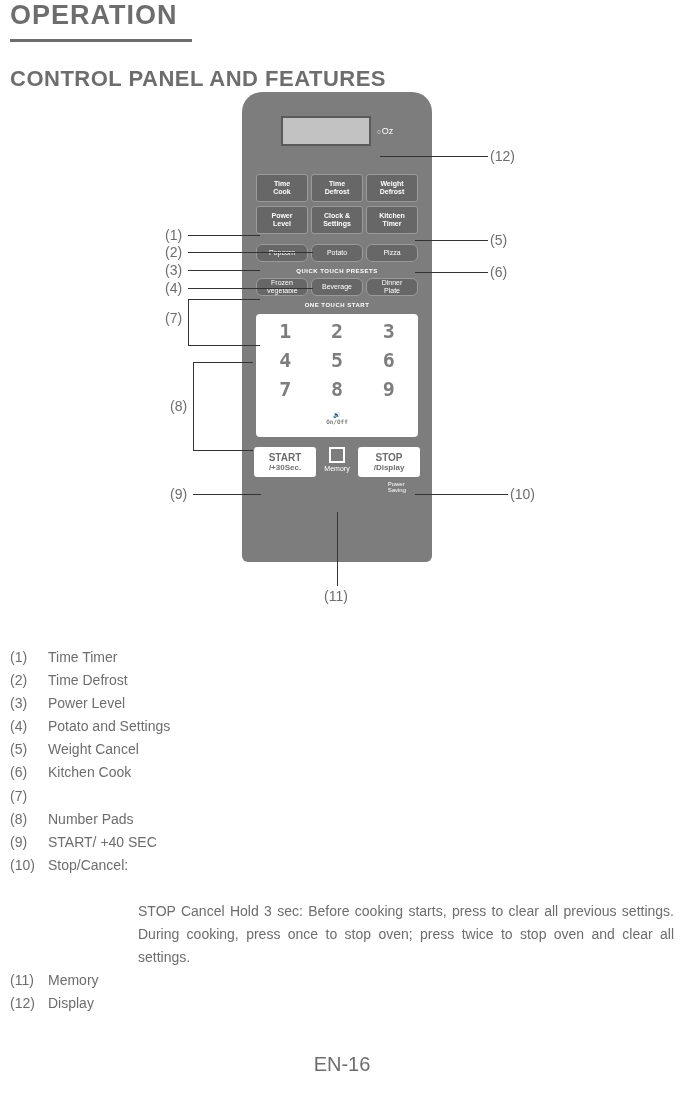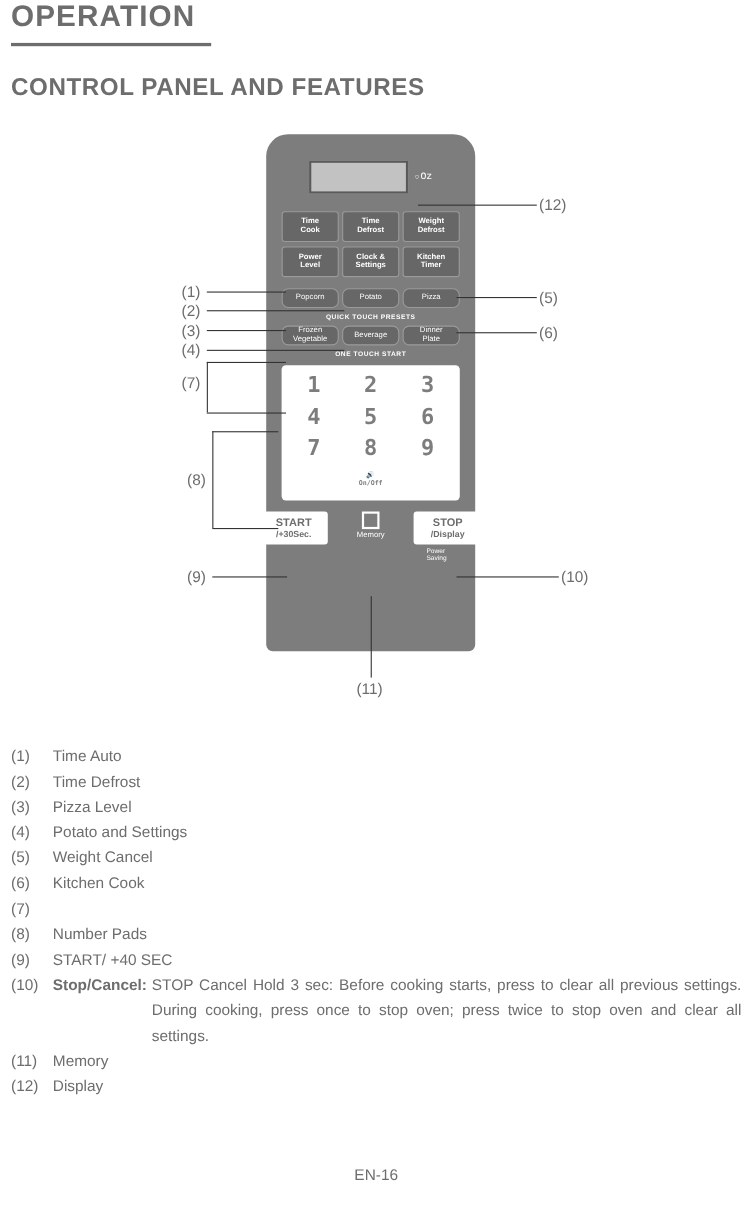--- a/index.html
+++ b/index.html
@@ -24,21 +24,20 @@
     height: 3px;
     background: #6d6d6d;
     margin-top: 8px;
     margin-bottom: 24px;
   }
   .subtitle {
     font-size: 22px;
     font-weight: bold;
     letter-spacing: 0.5px;
     color: #6d6d6d;
-    margin-bottom: 30px;
   }
 
   .diagram-wrap {
     position: relative;
     width: 664px;
     height: 530px;
     margin-bottom: 24px;
   }
 
   .panel {
@@ -52,22 +51,21 @@
   }
   .panel-inner {
     padding: 24px 12px 12px 12px;
     display: flex;
     flex-direction: column;
     align-items: center;
   }
   .display-row {
     display: flex;
     align-items: center;
-    margin-bottom: 16px;
-    font-family: Liberation Mono, monospace;
+    margin-bottom: 28px;
   }
   .display {
     width: 90px;
     height: 30px;
     background: #c2c2c2;
     border: 2px solid #5a5a5a;
     margin-right: 6px;
   }
   .units { font-size: 9px; color: #fff; display: flex; flex-direction: column; gap: 2px; }
   .units span::before { content: "○"; font-size: 7px; margin-right: 1px; }
@@ -134,21 +132,21 @@
   }
   .key.sub {
     font-size: 6px;
     line-height: 1.1;
     display: flex;
     flex-direction: column;
     justify-content: center;
   }
   .bottom-row {
     display: flex;
-    gap: 23px;
+    gap: 5px;
     margin-top: 10px;
   }
   .start-btn, .stop-btn {
     width: 62px;
     height: 30px;
     background: #fff;
     color: #6d6d6d;
     font-size: 8px;
     font-weight: bold;
     text-align: center;
@@ -193,29 +191,30 @@
   .line.h { height: 1px; }
   .line.v { width: 1px; }
 
   
   .legend { font-size: 14px; line-height: 1.65; color: #6d6d6d; }
   .legend .row { display: flex; }
   .legend .num { width: 38px; flex-shrink: 0; }
   .legend .stop-desc {
     flex: 1;
     text-align: justify;
+    margin-top: 46px;
   }
 
   .page-num {
     position: absolute;
     bottom: 42px;
     left: 0;
     width: 684px;
     text-align: center;
-    font-size: 14px;
+    font-size: 20px;
     color: #6d6d6d;
   }
 </style>
 </head>
 <body>
 
 <div class="title">OPERATION</div>
 <div class="title-underline"></div>
 <div class="subtitle">CONTROL PANEL AND FEATURES</div>
 
@@ -322,29 +321,29 @@
   <div class="line h" style="left:405px; top:402px; width:93px;"></div>
 
   <div class="callout" style="left:314px; top:496px;">(11)</div>
   <div class="line v" style="left:327px; top:420px; height:74px;"></div>
 
 </div>
 
 <div class="legend">
   <div class="row">
       <span class="num">(1)</span>
-      <span>Time Auto</span>
+      <span>Time Timer</span>
     </div>
   <div class="row">
       <span class="num">(2)</span>
       <span>Time Defrost</span>
     </div>
   <div class="row">
       <span class="num">(3)</span>
-      <span>Pizza Level</span>
+      <span>Power Level</span>
     </div>
   <div class="row">
       <span class="num">(4)</span>
       <span>Potato and Settings</span>
     </div>
   <div class="row">
       <span class="num">(5)</span>
       <span>Weight Cancel</span>
     </div>
   <div class="row">
@@ -357,21 +356,21 @@
   <div class="row">
       <span class="num">(8)</span>
       <span>Number Pads</span>
     </div>
   <div class="row">
       <span class="num">(9)</span>
       <span>START/ +40 SEC</span>
     </div>
   <div class="row">
     <span class="num">(10)</span>
-    <span style="width:90px; flex-shrink:0;font-weight:bold;">Stop/Cancel:</span>
+    <span style="width:90px; flex-shrink:0;">Stop/Cancel:</span>
     <span class="stop-desc">STOP Cancel Hold 3 sec: Before cooking starts, press to clear all previous settings. During cooking, press once to stop oven; press twice to stop oven and clear all settings.</span>
   </div>
   <div class="row">
       <span class="num">(11)</span>
       <span>Memory</span>
     </div>
   <div class="row">
       <span class="num">(12)</span>
       <span>Display</span>
     </div>

